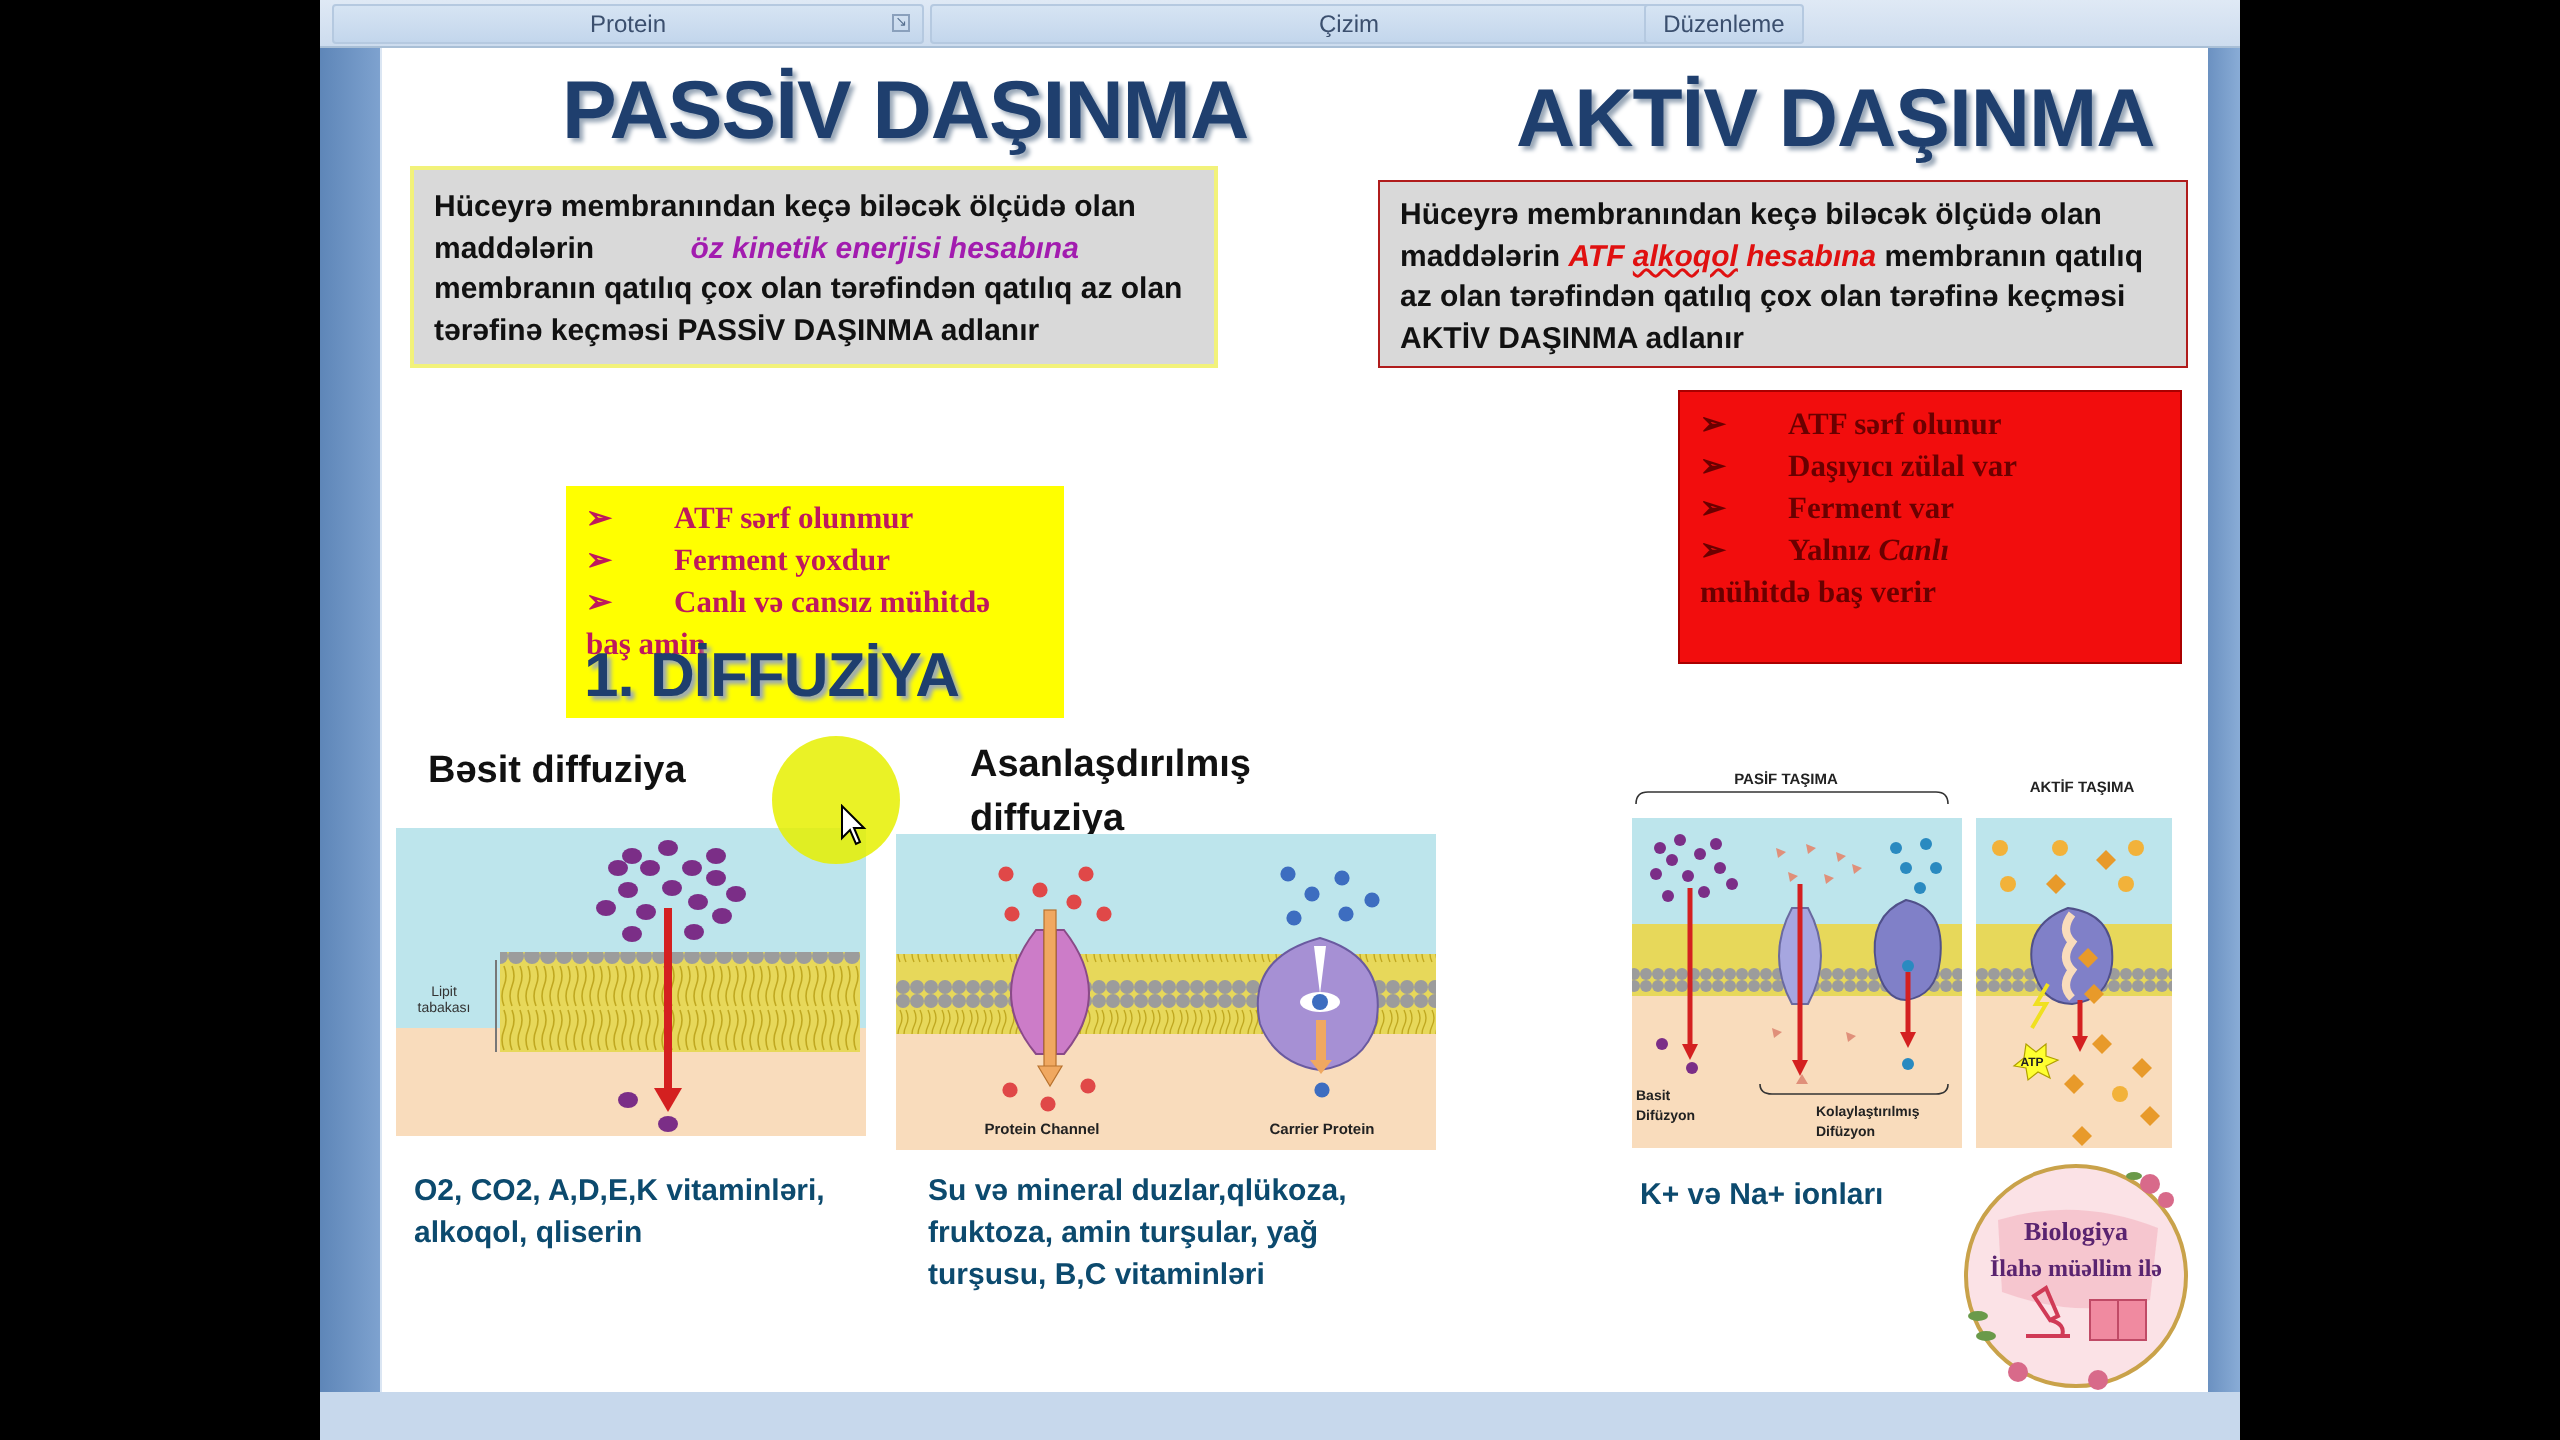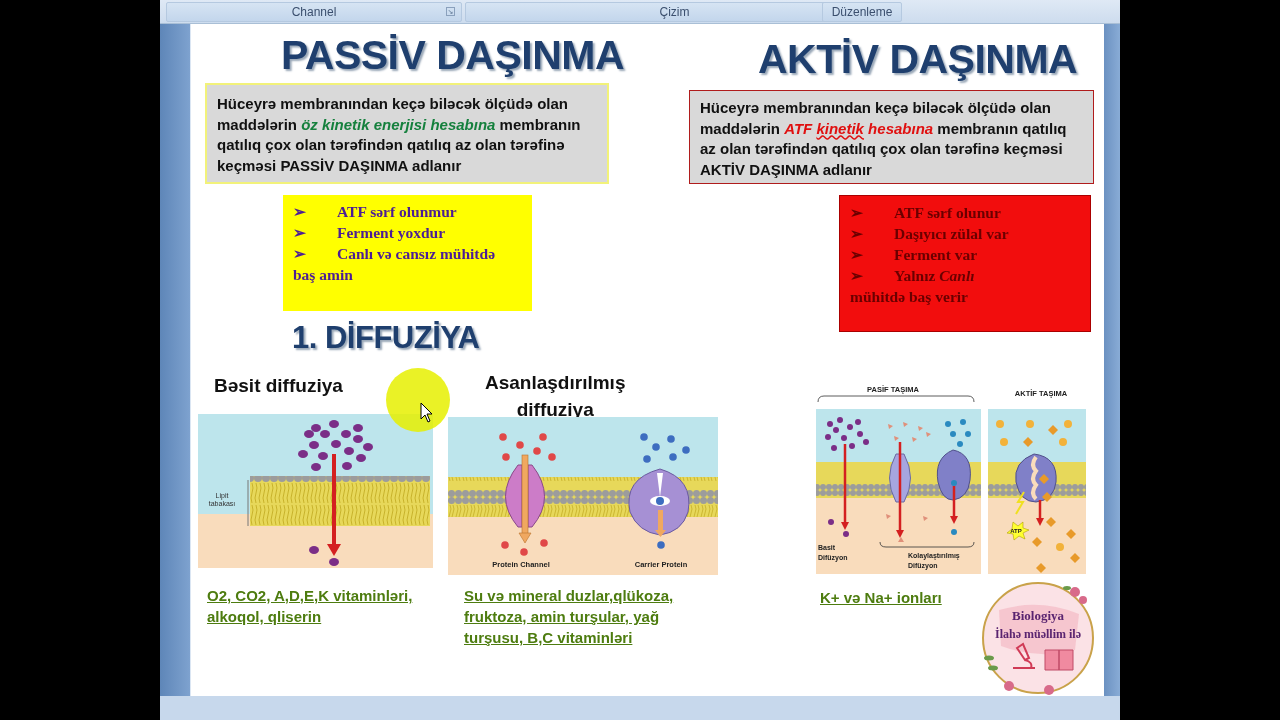--- a/index.html
+++ b/index.html
@@ -18,40 +18,40 @@
   .rightpane { position: absolute; right: 0; top: 24px; width: 16px; height: 672px;
             background: linear-gradient(90deg, #6b91c1, #89acd6); }
   .bottombar { position: absolute; left: 0; top: 696px; width: 960px; height: 24px; background: #c7d8ec; }
   .slide { position: absolute; left: 31px; top: 24px; width: 913px; height: 672px; background: #fff; overflow: hidden; }
   .abs { position: absolute; }
   .h-title { font-family: "Liberation Sans", sans-serif; font-weight: bold; font-size: 41px; color: #1f3f6e;
              text-shadow: 2px 2px 2px #9aa8b8; letter-spacing: -0.5px; }
   .defbox { background: #d9d9d9; font-size: 15px; font-weight: bold; color: #111; line-height: 20.5px; padding: 9px 10px; }
   .defbox.passive { border: 2px solid #f2f27a; }
   .defbox.active { border: 1.5px solid #b01c1c; }
-  .hl-yellow { color: #15803d; font-style: italic; }
+  .hl-yellow { color: #a21caf; font-style: italic; margin-left: 44px; }
   .hl-red { color: #e01010; font-style: italic; }
   .hl-red .squig { text-decoration: underline wavy #e01010; }
   .bullets { font-family: "Liberation Serif", serif; font-weight: bold; font-size: 15.5px; line-height: 21px; padding: 6px 10px; }
-  .bullets.yellow { background: #ffff00; color: #4c1d95; }
+  .bullets.yellow { background: #ffff00; color: #be185d; margin-top: 48px; }
   .bullets.red { background: #f20d0d; color: #6a0000; border: 1px solid #a00; }
   .bullets .arrow { display: inline-block; width: 44px; }
-  .subhead { font-size: 19px; font-weight: bold; color: #111; text-align: center; }
-  .examples { font-size: 15px; font-weight: bold; color: #4d7c0f; line-height: 21px; text-decoration: underline; }
+  .subhead { font-size: 19px; font-weight: bold; color: #111; }
+  .examples { font-size: 15px; font-weight: bold; color: #0c4a6e; line-height: 21px; }
   .diag { position: absolute; overflow: hidden; }
   .cursor-hl { position: absolute; width: 64px; height: 64px; border-radius: 50%; background: rgba(230,240,0,0.85); }
 </style>
 </head>
 <body>
 
 <div class="app">
 
   <div class="ribbon">
     <div class="rgroup" style="left:6px;width:296px;">
-      <span>Channel</span>
+      <span>Protein</span>
       <span class="launcher">↘</span>
     </div>
     <div class="rgroup" style="left:305px;width:419px;">
       <span>Çizim</span>
       <span class="launcher">↘</span>
     </div>
     <div class="rgroup" style="left:662px;width:80px;">
       <span>Düzenleme</span>
     </div>
   </div>
@@ -63,21 +63,21 @@
   <div class="slide">
 
     <div class="abs h-title" style="left:90px;top:8px;">PASSİV DAŞINMA</div>
     <div class="abs h-title" style="left:567px;top:12px;">AKTİV DAŞINMA</div>
 
     <div class="abs defbox passive" style="left:14px;top:59px;width:404px;height:101px;">
       <span>Hüceyrə membranından keçə biləcək ölçüdə olan maddələrin </span><span class="hl-yellow">öz kinetik enerjisi hesabına</span><span> membranın qatılıq çox olan tərəfindən qatılıq az olan tərəfinə keçməsi PASSİV DAŞINMA adlanır</span>
     </div>
 
     <div class="abs defbox active" style="left:498px;top:66px;width:405px;height:94px;padding-top:7px;">
-      <span>Hüceyrə membranından keçə biləcək ölçüdə olan maddələrin  </span><span class="hl-red"><span>ATF </span><span class="squig">kinetik</span><span> hesabına</span></span><span> membranın qatılıq az olan tərəfindən qatılıq çox olan tərəfinə keçməsi AKTİV DAŞINMA adlanır</span>
+      <span>Hüceyrə membranından keçə biləcək ölçüdə olan maddələrin  </span><span class="hl-red"><span>ATF </span><span class="squig">alkoqol</span><span> hesabına</span></span><span> membranın qatılıq az olan tərəfindən qatılıq çox olan tərəfinə keçməsi AKTİV DAŞINMA adlanır</span>
     </div>
 
     <div class="abs bullets yellow" style="left:92px;top:171px;width:249px;height:116px;">
       <div><span class="arrow">➢</span><span>ATF sərf  olunmur</span></div>
       <div><span class="arrow">➢</span><span>Ferment yoxdur</span></div>
       <div><span class="arrow">➢</span><span>Canlı və cansız mühitdə</span></div>
       <div>baş amin</div>
     </div>
 
     <div class="abs bullets red" style="left:648px;top:171px;width:252px;height:137px;">

